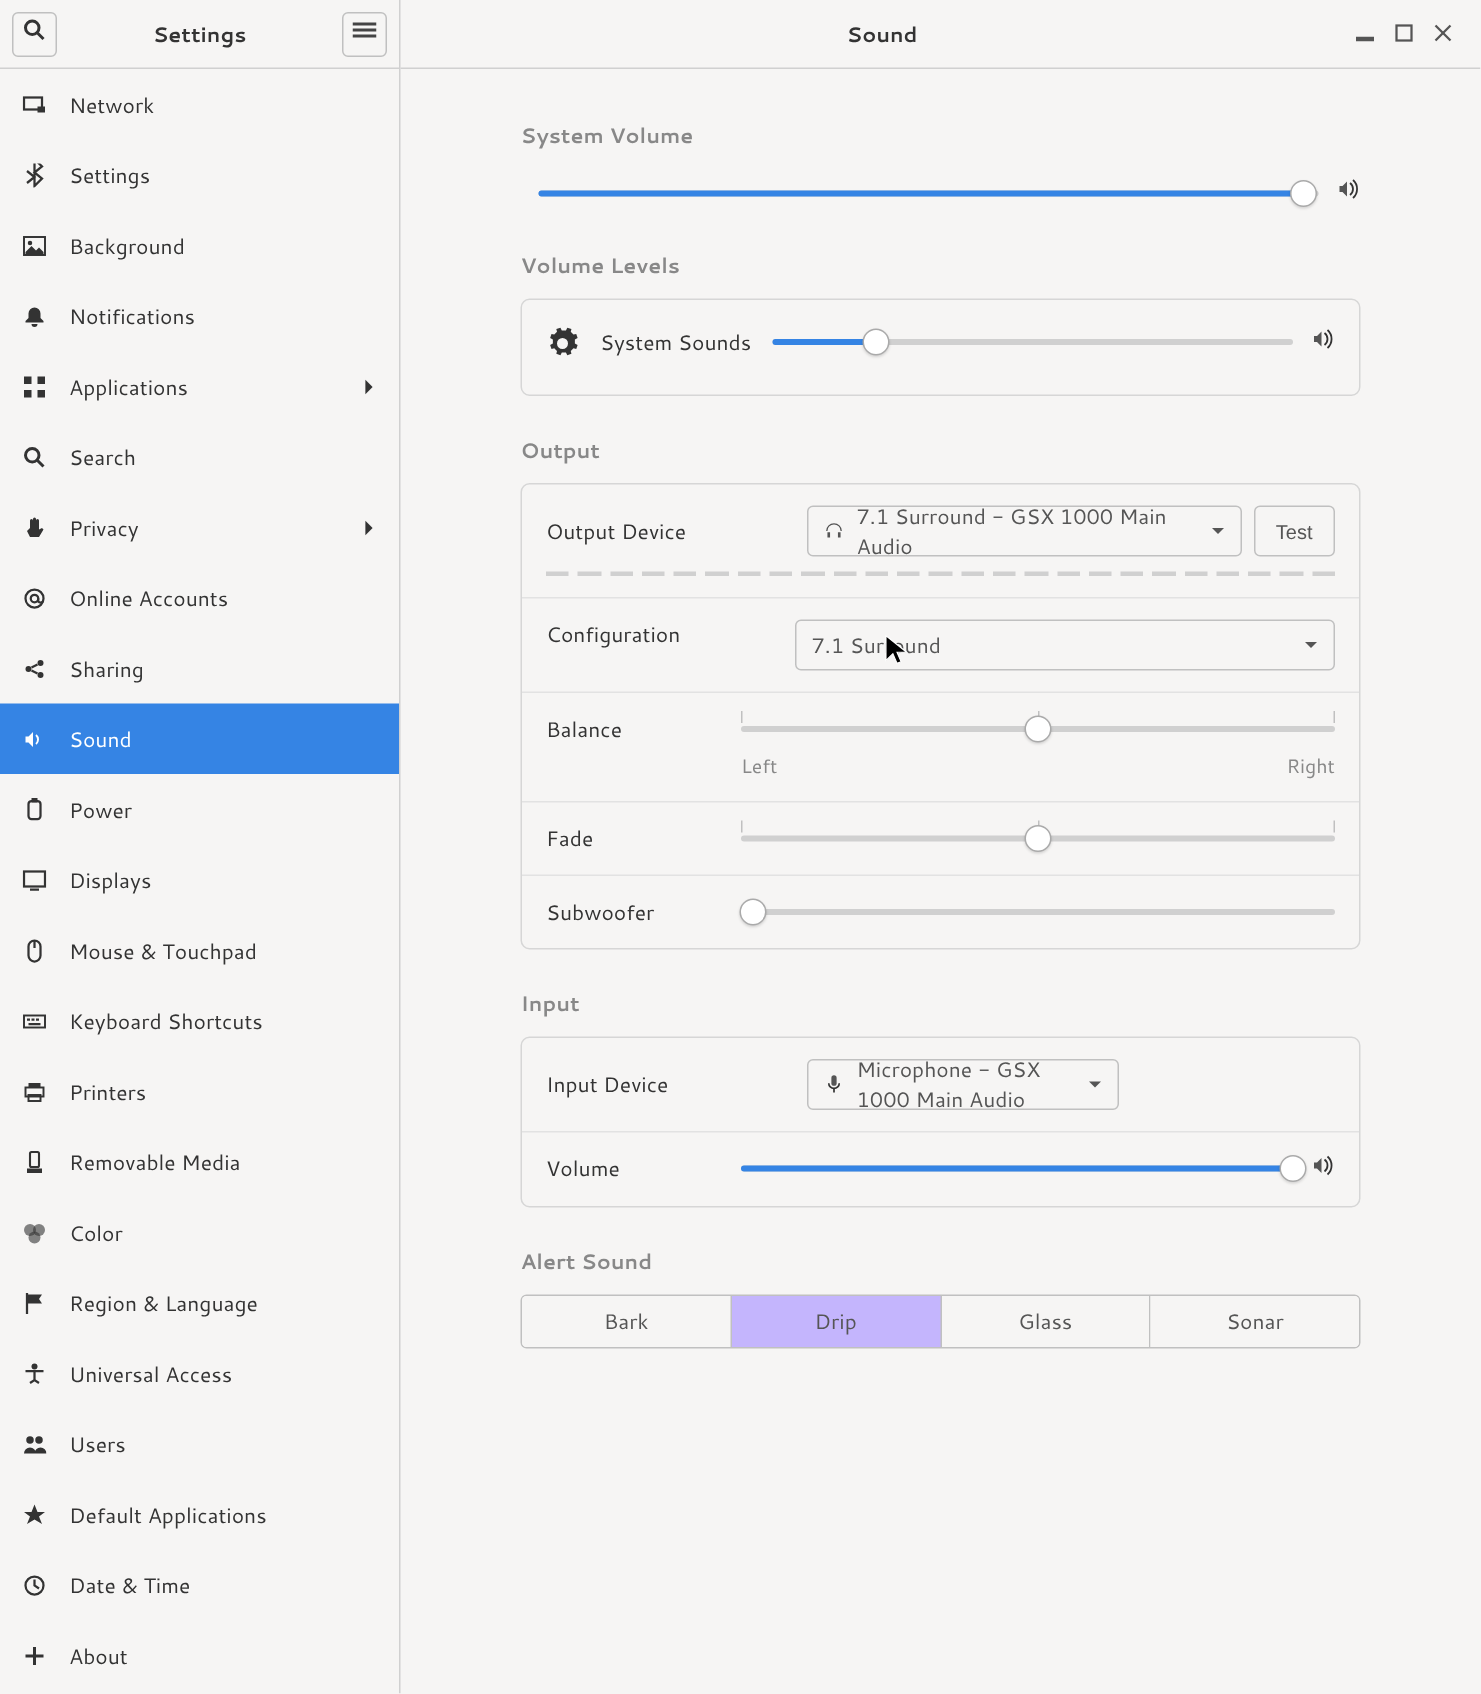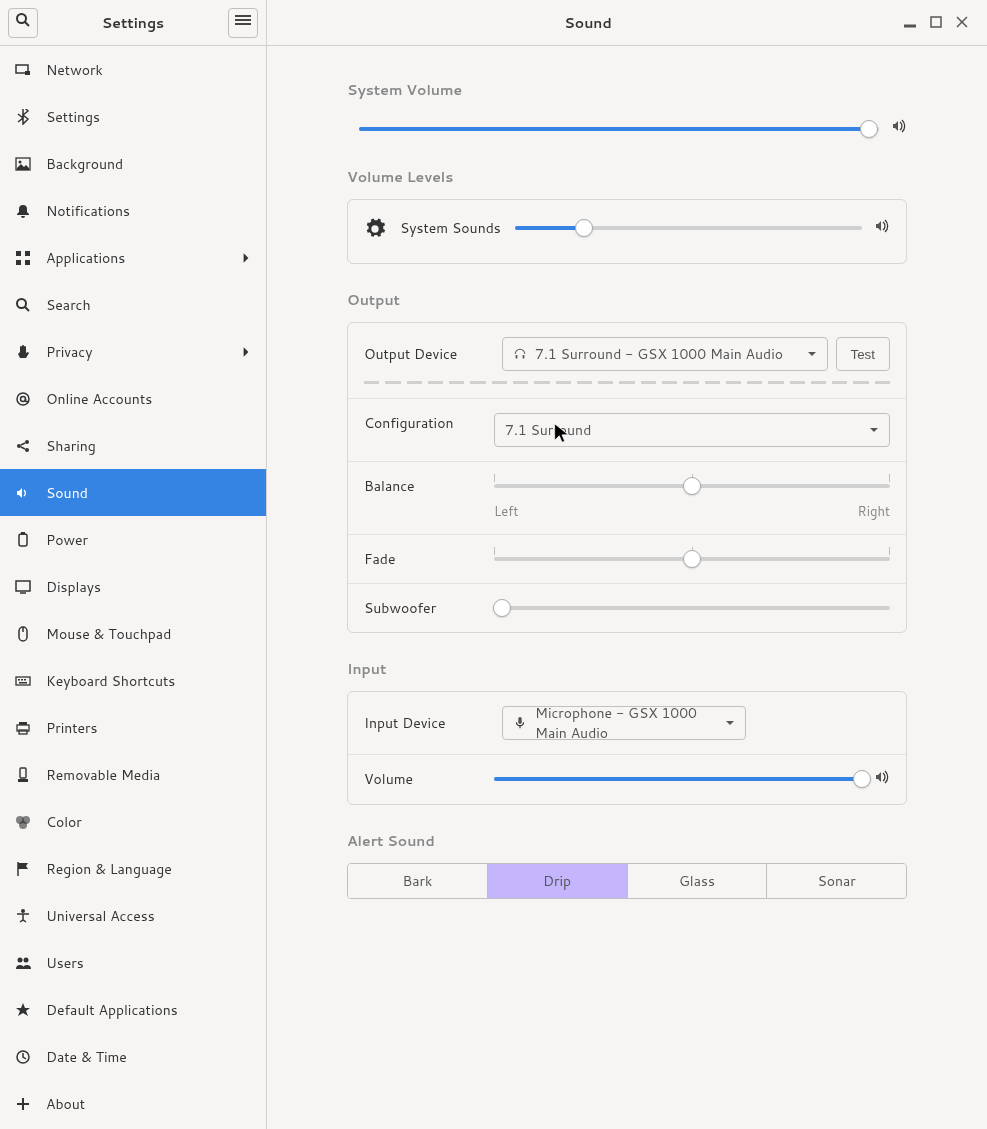--- a/index.html
+++ b/index.html
@@ -28,21 +28,21 @@
 .sysvol { display: flex; align-items: center; gap: 12px; margin: 18px 0 28px; padding-left: 12px; }
 .slider { position: relative; height: 20px; display: flex; align-items: center; }
 .track { position: absolute; left: 0; right: 0; height: 4px; background: #d0d0d0; border-radius: 2px; }
 .fill { position: absolute; left: 0; height: 4px; background: #3584e4; border-radius: 2px; }
 .thumb { position: absolute; width: 18px; height: 18px; background: #fff; border: 1px solid #aaa; border-radius: 50%; transform: translateX(-50%); box-shadow: 0 1px 2px rgba(0,0,0,.15); }
 .vol-icon svg { width: 16px; height: 16px; fill: #555; }
 .card { border: 1px solid #d6d6d6; border-radius: 6px; margin-bottom: 26px; background: #f6f5f4; }
 .row { display: flex; align-items: flex-start; padding: 14px 16px; border-bottom: 1px solid #e2e2e2; }
 .row:last-child { border-bottom: none; }
 .row-label { width: 130px; color: #333; }
-.dropdown { flex: 1; height: 34px; border: 1px solid #c0c0c0; border-radius: 4px; background: #f6f5f4; display: flex; align-items: center; padding: 0 10px; cursor: pointer; }
+.dropdown { flex: 1; height: 34px; border: 1px solid #c0c0c0; border-radius: 4px; background: #f6f5f4; display: flex; align-items: center; padding: 0 10px; cursor: pointer; margin-left: 36px; }
 .dropdown .dd-icon { margin-right: 8px; display: flex; }
 .dropdown .dd-icon svg { width: 14px; height: 14px; fill: #555; }
 .dropdown .dd-text { flex: 1; color: #555; }
 .dropdown .dd-caret svg { width: 10px; height: 10px; fill: #555; }
 .btn-small { height: 34px; padding: 0 14px; border: 1px solid #c0c0c0; border-radius: 4px; background: #f6f5f4; cursor: pointer; color: #555; }
 .level-dash { display: flex; gap: 6px; margin-top: 10px; }
 .level-dash span { flex: 1; height: 3px; background: #d0d0d0; }
 .level-dash span.on { background: #d43f5e; }
 .balance-slider-wrap { flex: 1; }
 .balance-labels { display: flex; justify-content: space-between; color: #888; font-size: 13px; margin-top: 6px; }

